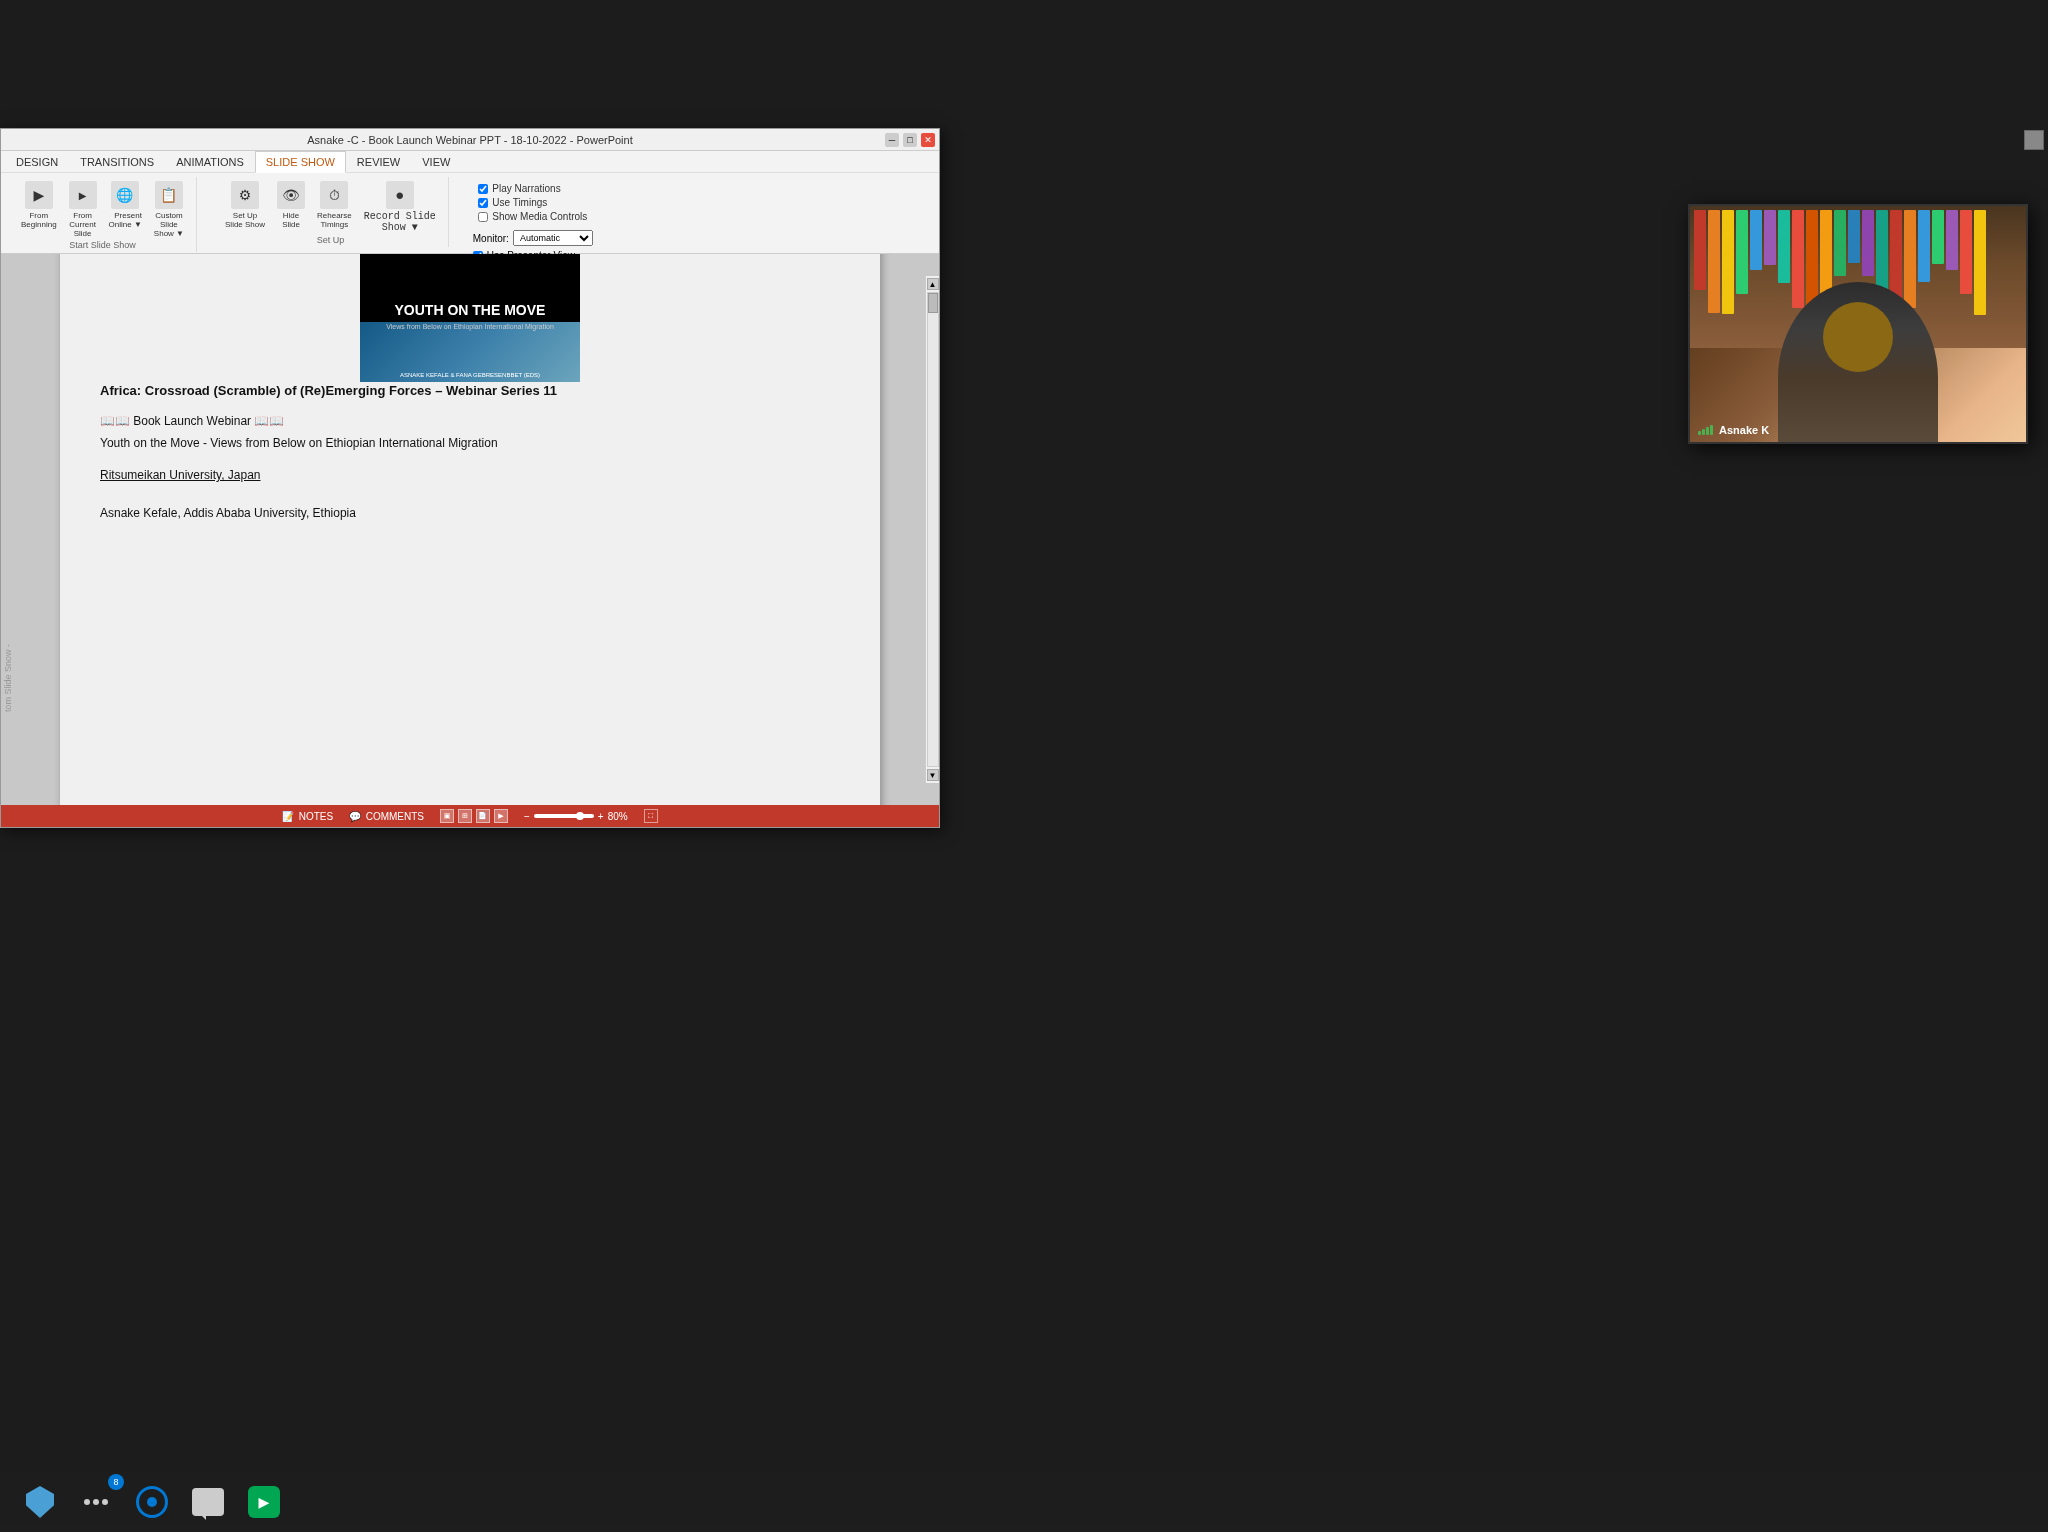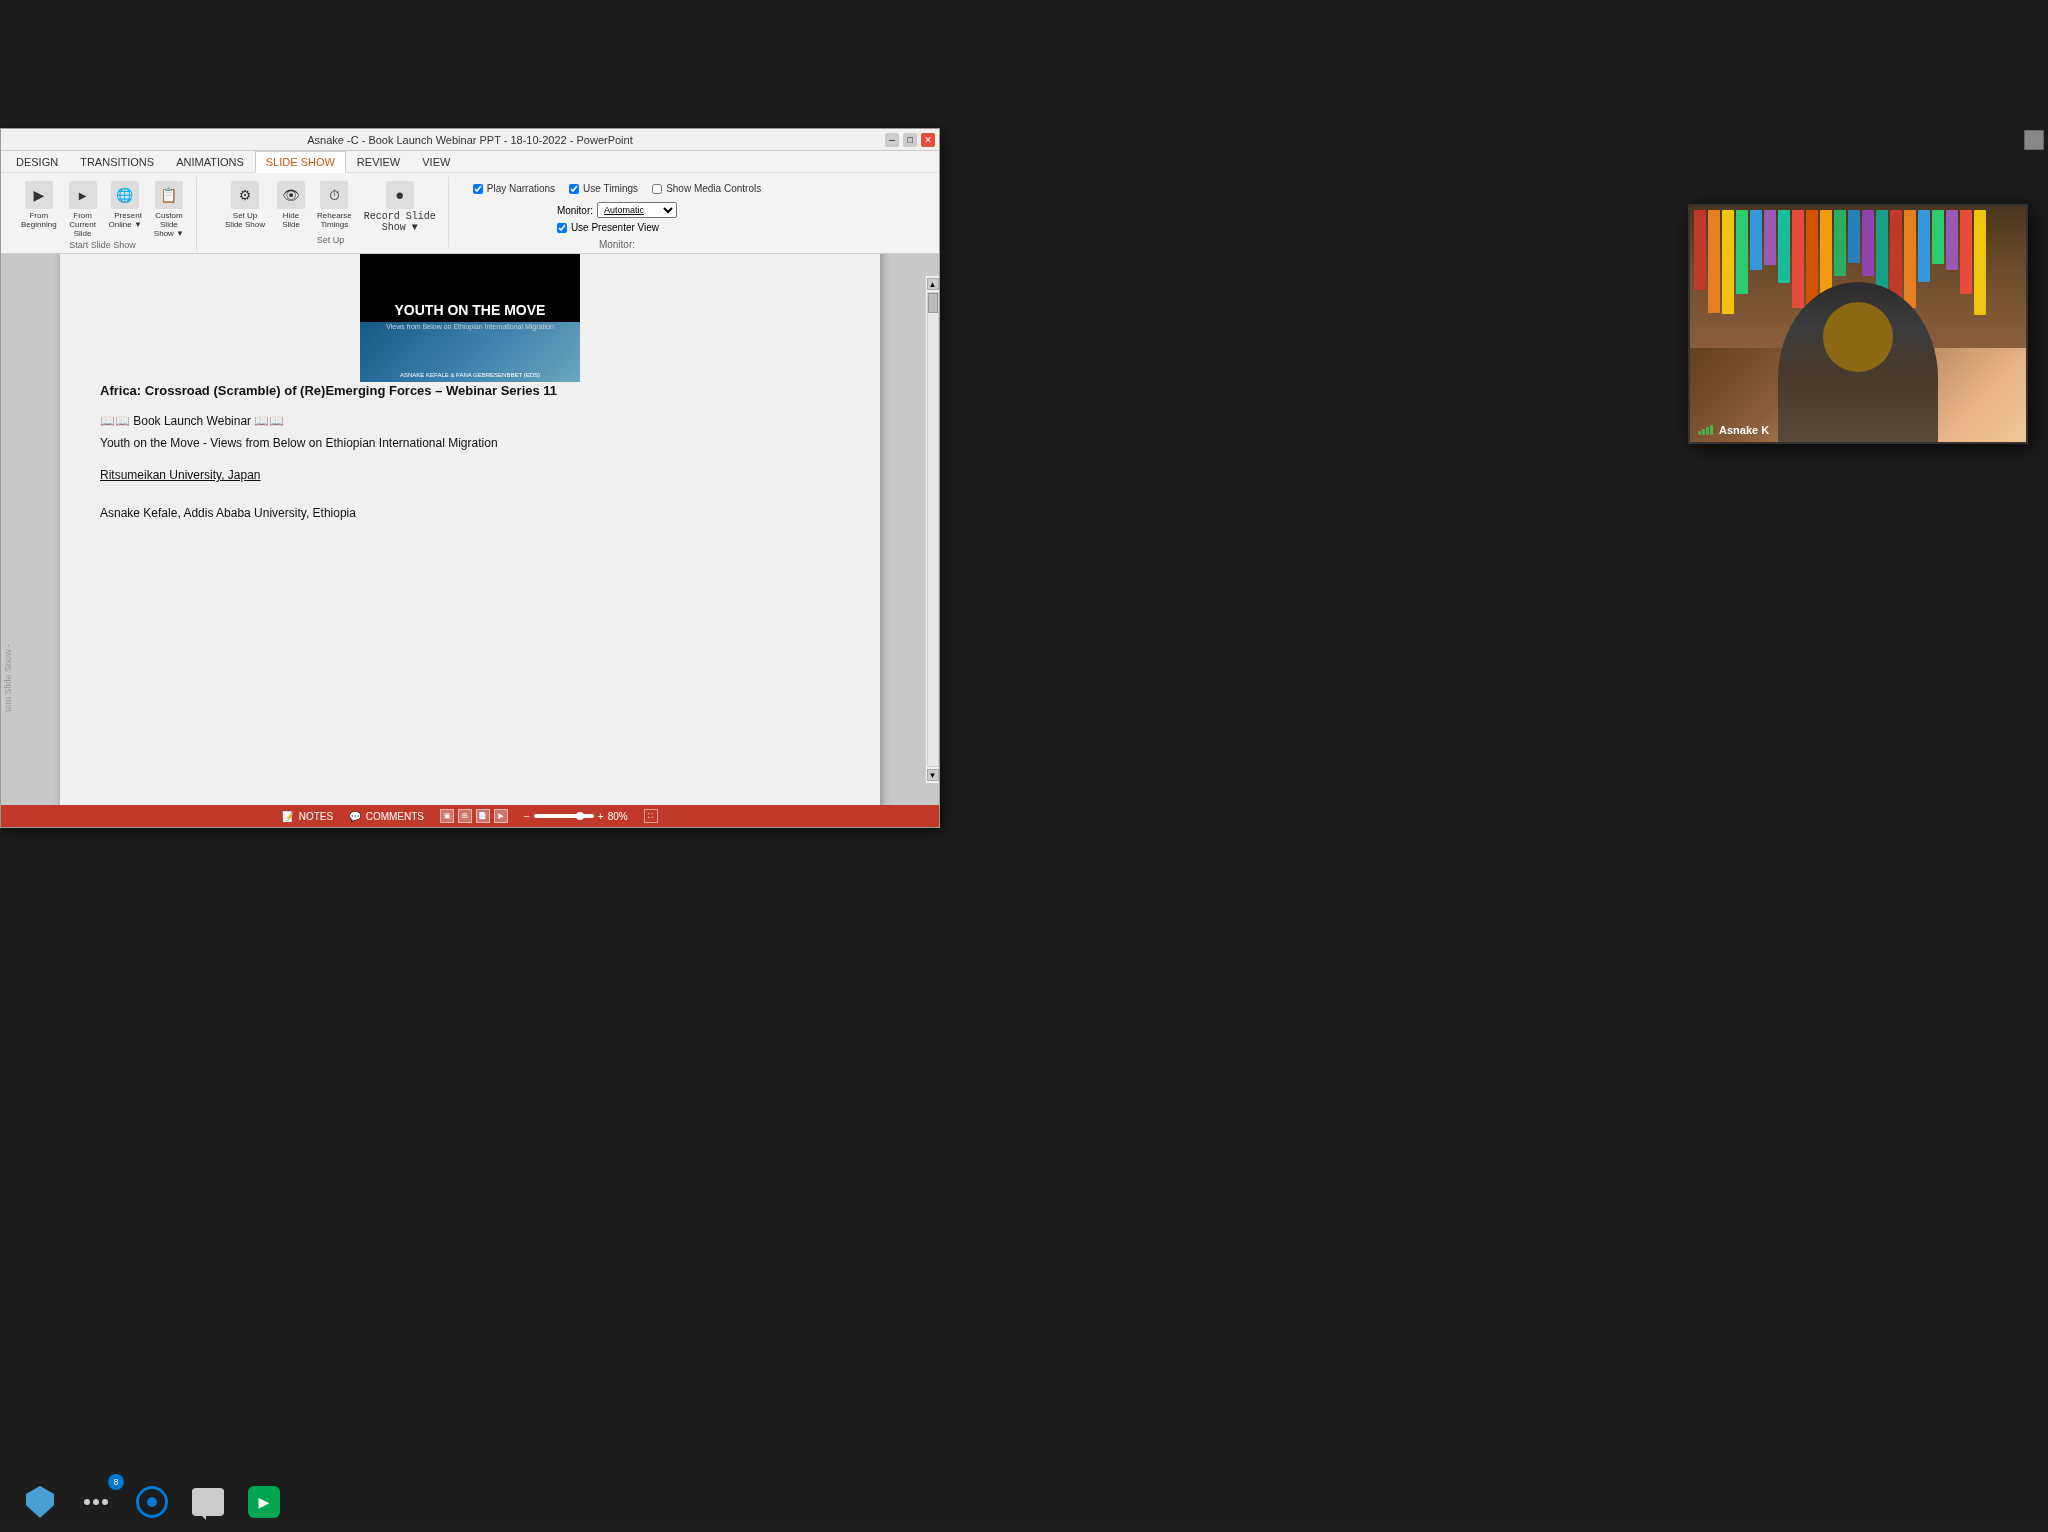--- a/index.html
+++ b/index.html
@@ -157,22 +157,22 @@
       background: #ddd;
       border-radius: 2px;
       display: flex;
       align-items: center;
       justify-content: center;
       font-size: 14px;
     }
 
     .ribbon-checkboxes {
       display: flex;
-      flex-direction: row;
-      gap: 14px;
+      flex-direction: column;
+      gap: 3px;
       font-size: 10px;
       color: #333;
       padding: 4px 0;
     }
 
     .ribbon-check-item {
       display: flex;
       align-items: center;
       gap: 4px;
     }
@@ -193,21 +193,20 @@
     .ribbon-monitor-row {
       display: flex;
       align-items: center;
       gap: 4px;
     }
 
     .ribbon-select {
       font-size: 9px;
       padding: 1px 2px;
       width: 80px;
-      text-decoration: underline;
     }
 
     .ribbon-monitors-label {
       font-size: 10px;
       color: #666;
       text-align: center;
       margin-top: 2px;
     }
 
     

